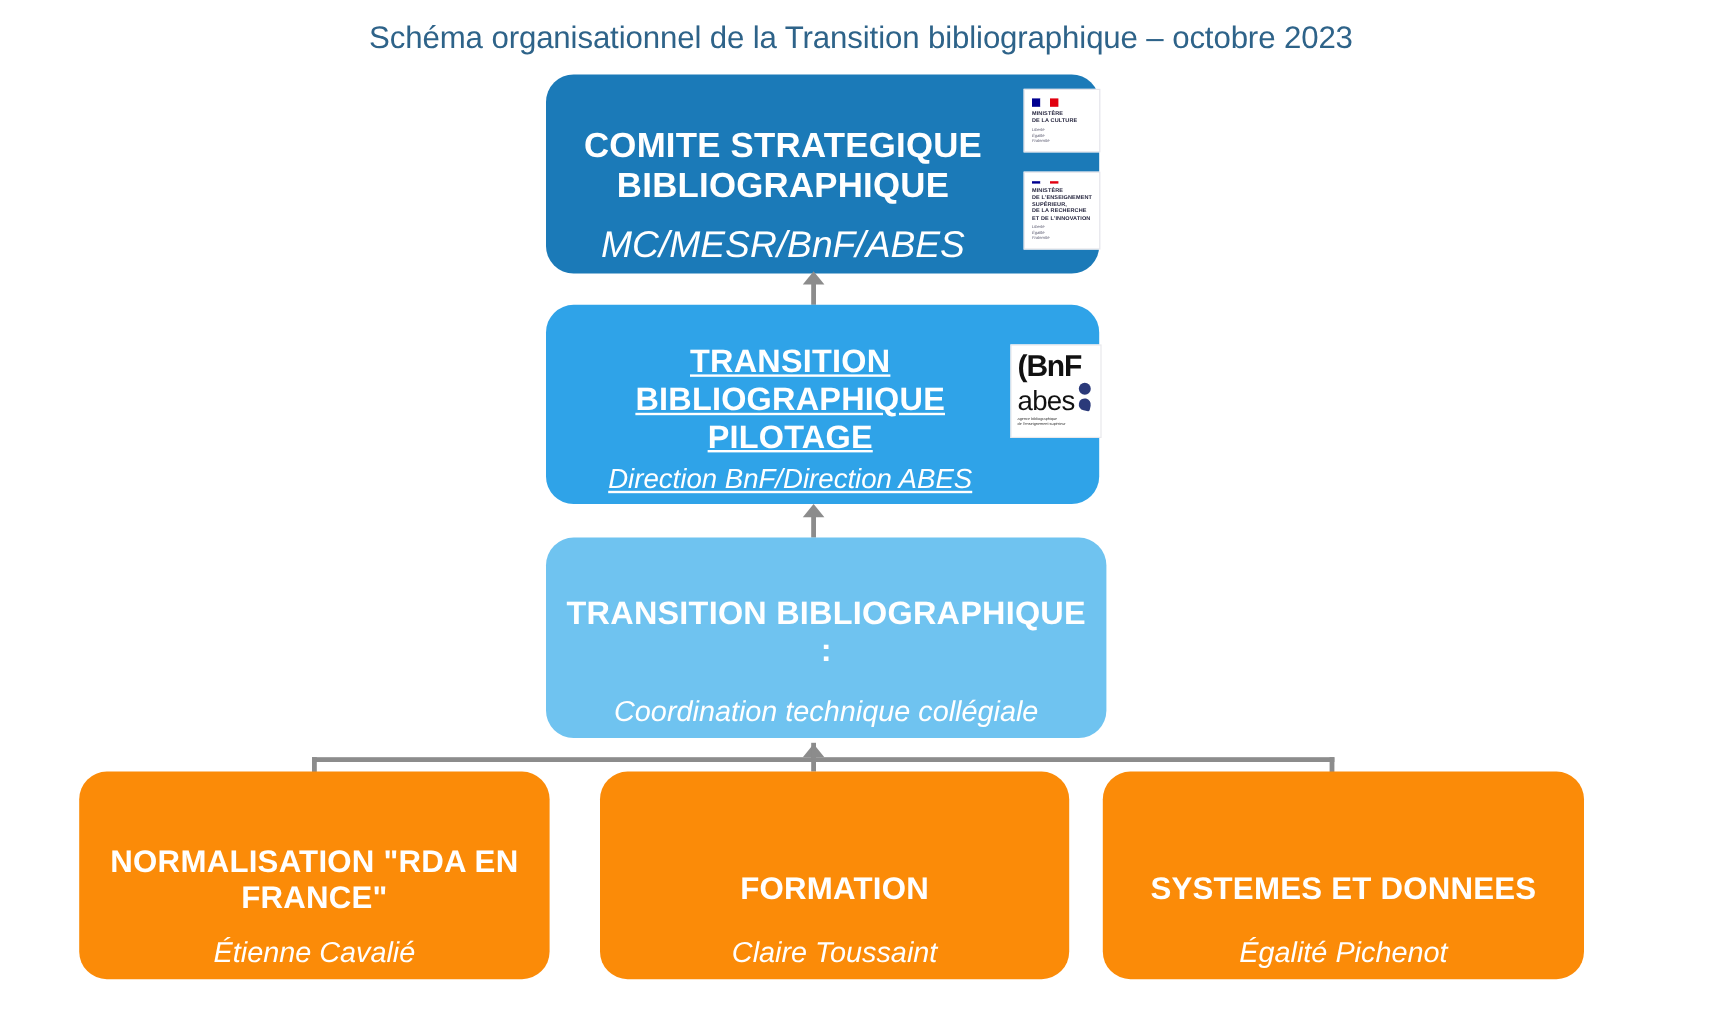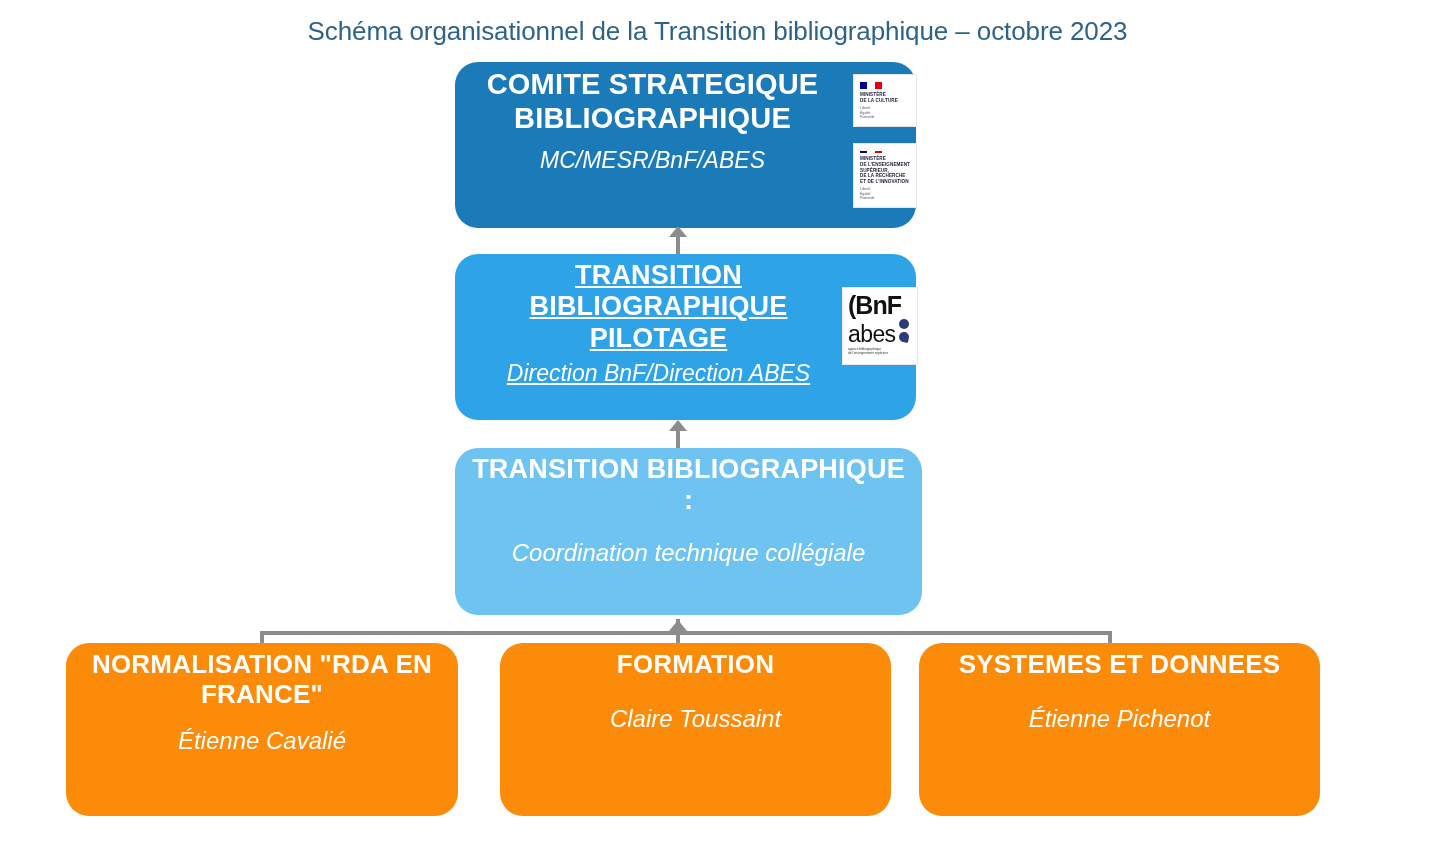--- a/index.html
+++ b/index.html
@@ -34,21 +34,21 @@
     white-space: nowrap;
   }
 
   
   .node {
     position: absolute;
     box-sizing: border-box;
     display: flex;
     flex-direction: column;
     align-items: center;
-    justify-content: flex-start;
+    justify-content: flex-end;
     color: #ffffff;
     text-align: center;
     padding: 6px 10px;
     border-radius: 23px;
   }
   .node .node-title {
     font-weight: bold;
     line-height: 1.16;
     letter-spacing: 0.2px;
   }
@@ -59,21 +59,21 @@
 
   
   #node-strategic {
     left: 455px;
     top: 62px;
     width: 461px;
     height: 166px;
     background: #1B7AB8;
   }
   #node-strategic .node-title { font-size: 29px; }
-  #node-strategic .node-sub   { font-size: 23px; margin-top: 12px; }
+  #node-strategic .node-sub   { font-size: 31px; margin-top: 12px; }
   #node-strategic .node-text-wrap {
     display: flex;
     flex-direction: column;
     align-items: center;
     justify-content: center;
     width: 100%;
     padding-right: 66px;
     box-sizing: border-box;
   }
 
@@ -338,16 +338,16 @@
     <div class="node-sub">Étienne Cavalié</div>
   </div>
 
   <div class="node node-group" id="node-formation">
     <div class="node-title">FORMATION</div>
     <div class="node-sub">Claire Toussaint</div>
   </div>
 
   <div class="node node-group" id="node-systemes">
     <div class="node-title">SYSTEMES ET DONNEES</div>
-    <div class="node-sub">Étienne Pichenot</div>
+    <div class="node-sub">Égalité Pichenot</div>
   </div>
 
 </div>
 
 </body></html>

